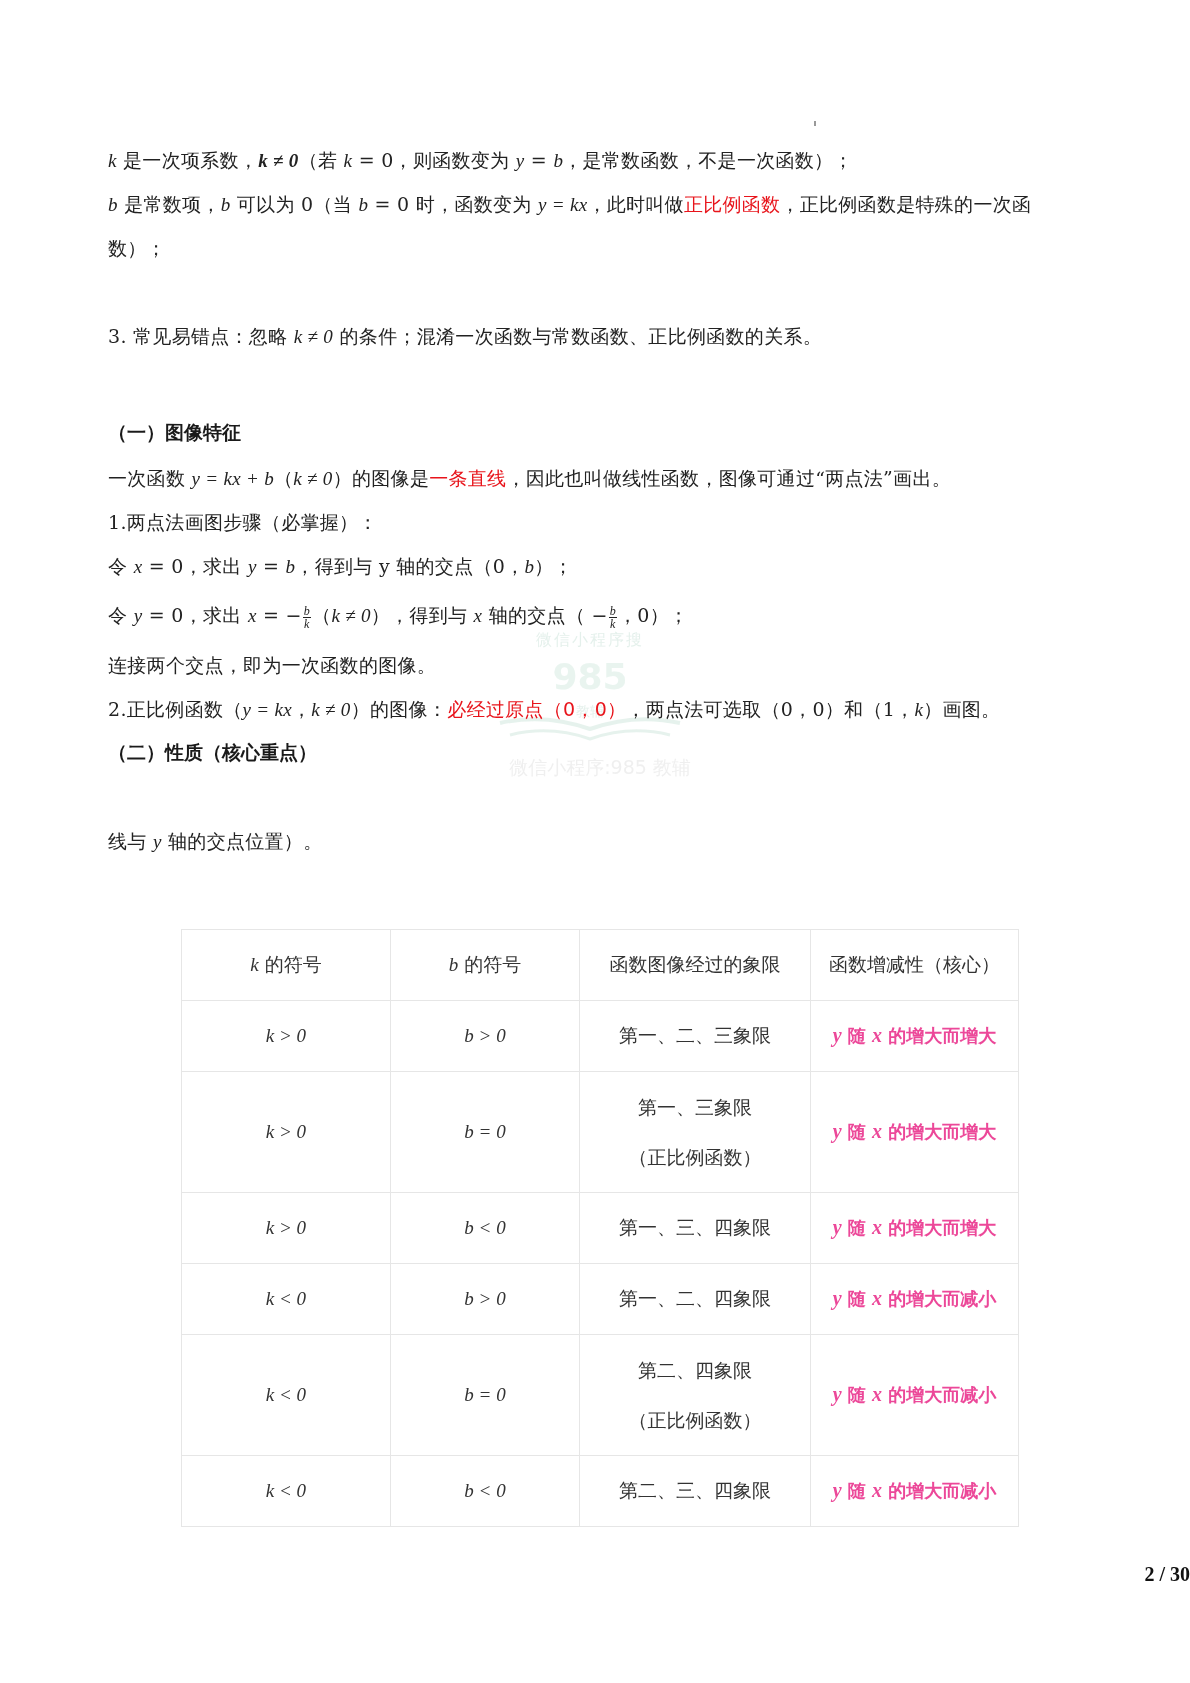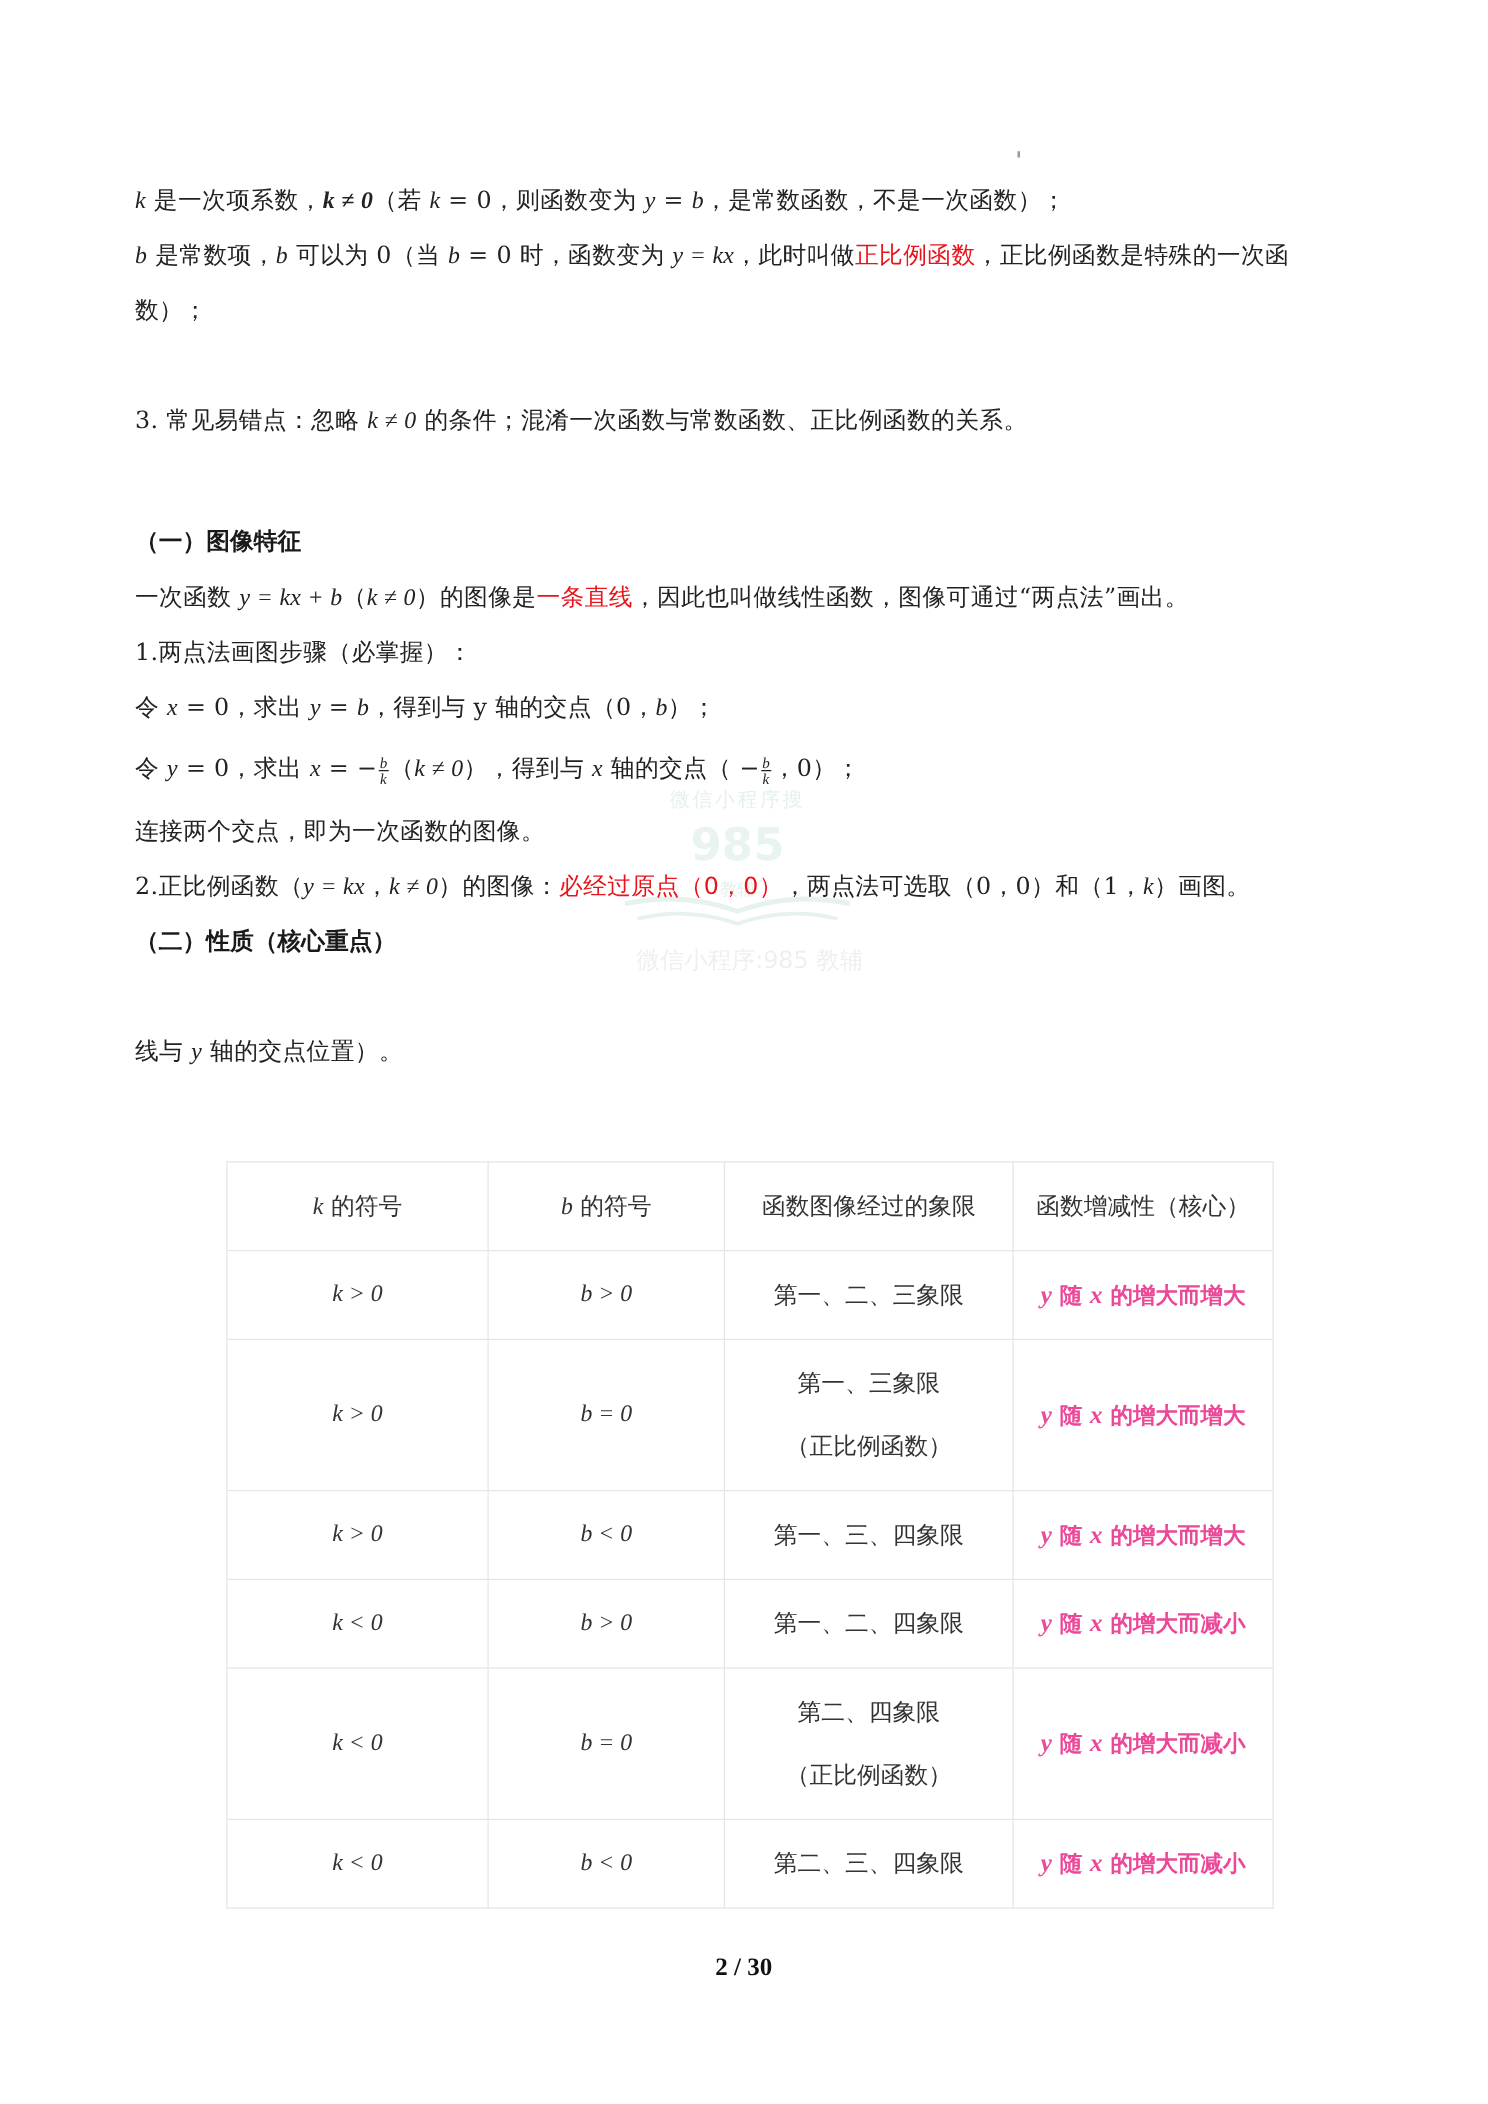--- a/index.html
+++ b/index.html
@@ -42,21 +42,21 @@
   table.props td.c2 { width: 188px; }
   table.props td.c3 { width: 230px; }
   table.props td.c4 { width: 207px; }
   table.props tr.r-s td { height: 70px; }
   table.props tr.r-t td { height: 120px; }
   .cell-two { line-height: 50px; }
   .inc { color: #ec4899; font-weight: bold; font-family: "DejaVu Sans", sans-serif; font-size: 18px; white-space: nowrap; }
   .inc .v { font-style: italic; font-family: "Liberation Serif", serif; font-size: 20px; }
 
   .footer {
-    position: absolute; left: 0; width: 1190px; top: 1563px; text-align: center;
+    position: absolute; left: 0; width: 1190px; top: 1563px; text-align: right;
     font-family: "Liberation Serif", serif; font-weight: bold; font-size: 20px; color: #111;
   }
   .watermark {
     position: absolute; left: 480px; top: 630px; width: 220px; height: 160px;
     color: #cfe5dc; opacity: 0.55; text-align: center; pointer-events: none;
     font-family: "DejaVu Sans", sans-serif;
   }
   .wm-top { font-size: 16px; letter-spacing: 2px; }
   .wm-num { font-size: 36px; font-weight: bold; line-height: 52px; color: #d8ece3; }
   .wm-sub { font-size: 14px; }

